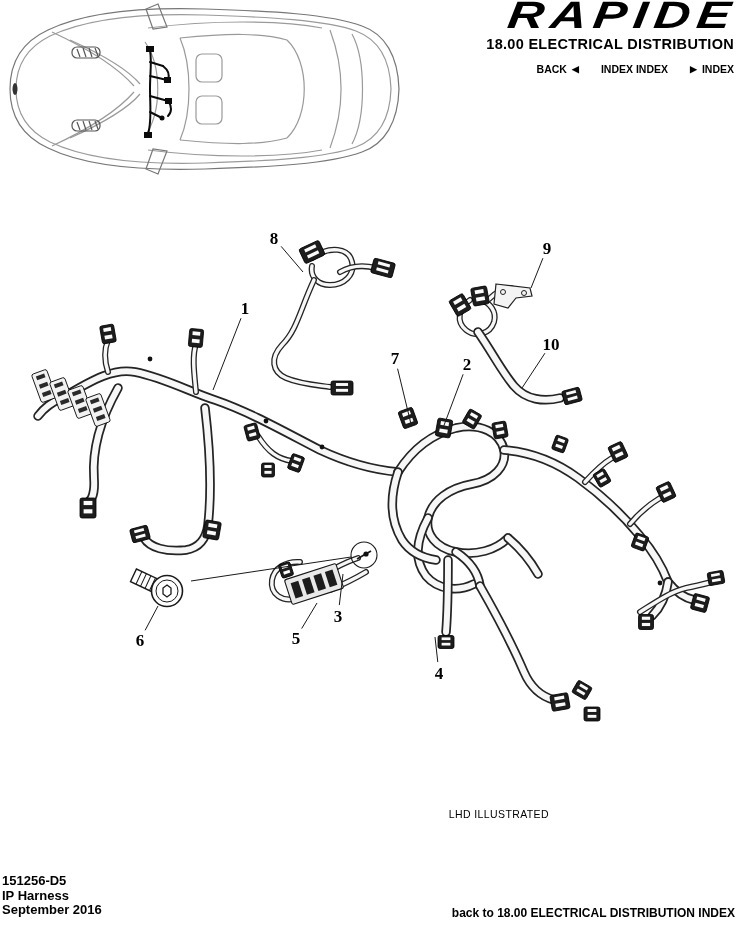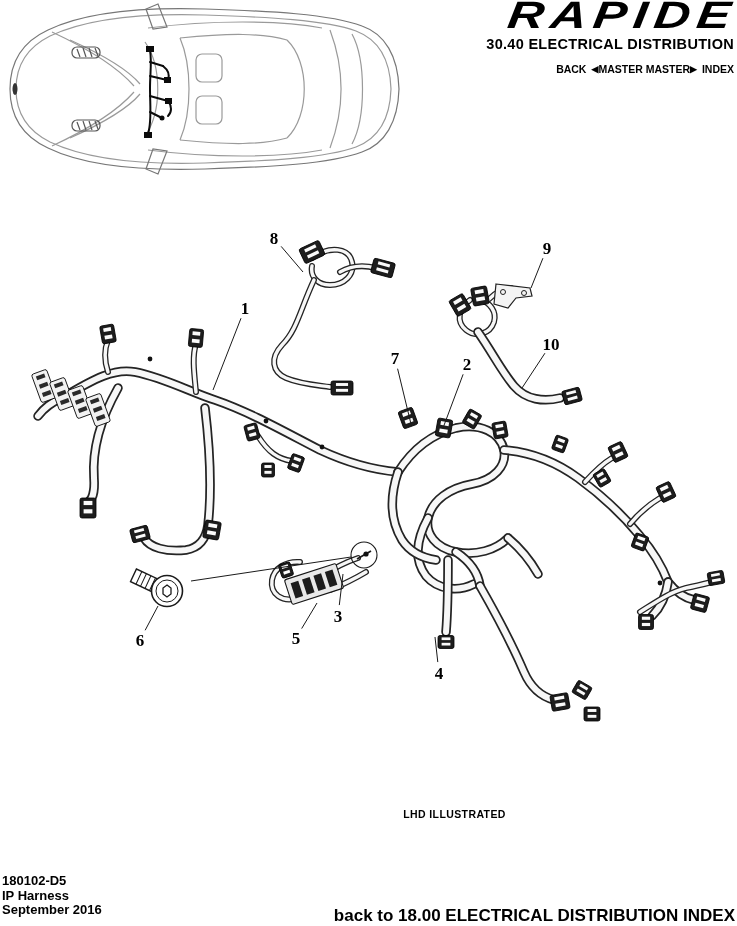--- a/index.html
+++ b/index.html
@@ -6,30 +6,30 @@
   .page{position:relative;width:737px;height:926px;background:#fff;overflow:hidden;
         font-family:"Liberation Sans",sans-serif;color:#000;}
   svg{position:absolute;left:0;top:0;}
   
   .logo{position:absolute;top:-6px;right:0px;width:260px;text-align:right;
         font-size:38px;font-weight:900;font-style:italic;letter-spacing:5px;
         transform:scaleX(1.32) skewX(-6deg);transform-origin:right center;
         font-family:"Liberation Sans",sans-serif;}
   .section-title{position:absolute;top:36px;right:3px;font-size:14.5px;font-weight:bold;
         letter-spacing:0.3px;}
-  .nav{position:absolute;top:63px;right:3px;display:flex;align-items:center;gap:0;
+  .nav{position:absolute;top:63px;right:3px;display:flex;align-items:center;gap:22px;
         font-size:10.5px;font-weight:bold;}
   .nav .navgrp{display:flex;align-items:center;gap:5px;cursor:pointer;}
   .nav .arrow{font-size:9px;}
   
-  .caption{position:absolute;top:808px;left:337px;width:235px;text-align:center;
-        font-size:10.5px;font-weight:bold;letter-spacing:0.4px;}
+  .caption{position:absolute;top:808px;left:314px;width:235px;text-align:right;
+        font-size:10.5px;font-weight:normal;letter-spacing:0.4px;}
   
   .footer-left{position:absolute;left:2px;top:874px;font-size:13px;font-weight:bold;line-height:14.5px;}
-  .footer-right{position:absolute;right:2px;top:906px;font-size:17px;font-weight:bold;cursor:pointer;}
+  .footer-right{position:absolute;right:2px;top:906px;font-size:12px;font-weight:bold;cursor:pointer;}
 </style>
 </head>
 <body>
 
 <div class="page">
 
   <svg id="art" width="737" height="926" viewBox="0 0 737 926">
 
     <g id="car" fill="none" stroke="#9a9a9a" stroke-width="1.2">
       <path d="M 10,89 C 10,62 22,42 48,30 C 85,12 140,7 205,9 C 270,11 330,14 362,26
@@ -370,36 +370,36 @@
         <line x1="281.13841266691026" y1="246.36917347154994" x2="303" y2="272" stroke="#1a1a1a" stroke-width="1"></line>
         <text x="274" y="244" text-anchor="middle" font-family="&quot;Liberation Serif&quot;, serif" font-size="17" font-weight="bold" fill="#000">8</text>
         <line x1="542.9147025601048" y1="258.21324359973784" x2="531" y2="288" stroke="#1a1a1a" stroke-width="1"></line>
         <text x="547" y="254" text-anchor="middle" font-family="&quot;Liberation Serif&quot;, serif" font-size="17" font-weight="bold" fill="#000">9</text>
         <line x1="544.9465530165279" y1="353.1845402507852" x2="522" y2="388" stroke="#1a1a1a" stroke-width="1"></line>
         <text x="551" y="350" text-anchor="middle" font-family="&quot;Liberation Serif&quot;, serif" font-size="17" font-weight="bold" fill="#000">10</text>
       </g>
   </svg>
 
   <div class="logo">RAPIDE</div>
-  <div class="section-title">30.40 ELECTRICAL DISTRIBUTION</div>
+  <div class="section-title">18.00 ELECTRICAL DISTRIBUTION</div>
   <div class="nav">
     <span class="navgrp">
       <span>BACK</span>
       <span class="arrow">◀</span>
     </span>
     <span class="navgrp">
-      <span>MASTER MASTER</span>
+      <span>INDEX INDEX</span>
     </span>
     <span class="navgrp">
       <span class="arrow">▶</span>
       <span>INDEX</span>
     </span>
   </div>
 
   <div class="caption">LHD ILLUSTRATED</div>
 
   <div class="footer-left">
-    <div>180102-D5</div>
+    <div>151256-D5</div>
     <div>IP Harness</div>
     <div>September 2016</div>
   </div>
   <div class="footer-right">back to 18.00 ELECTRICAL DISTRIBUTION INDEX</div>
 </div>
 
 </body></html>

